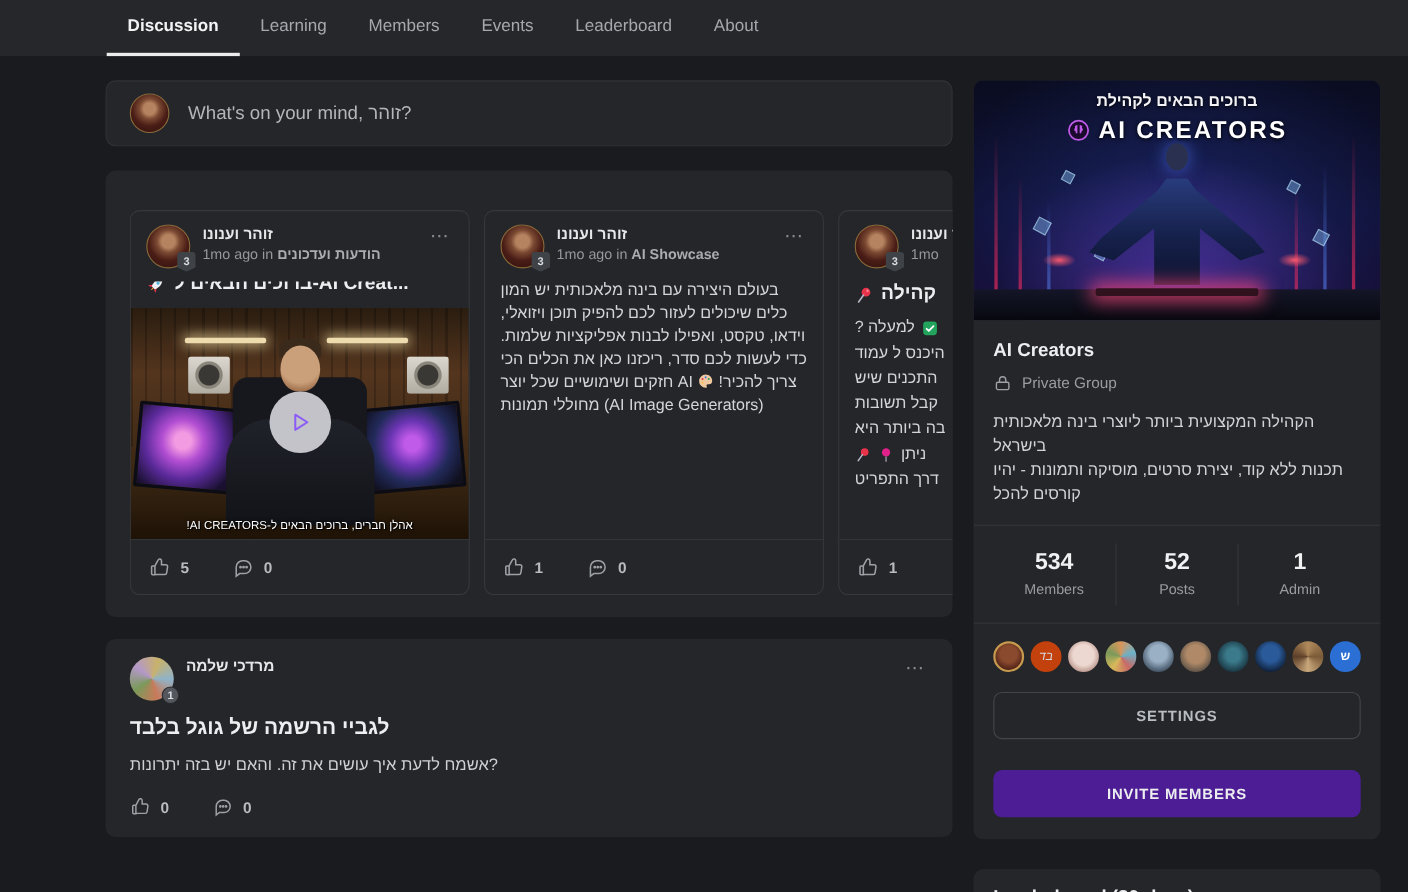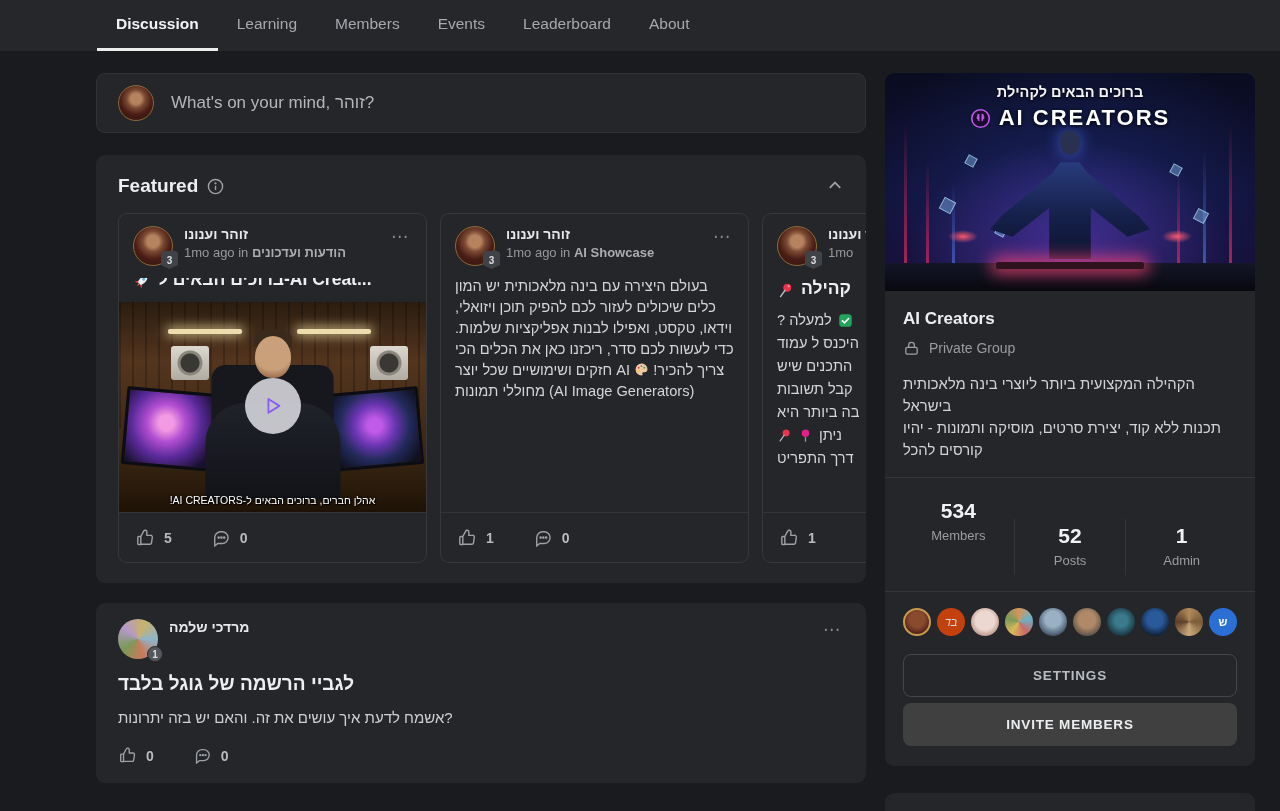--- a/index.html
+++ b/index.html
@@ -116,39 +116,39 @@
   .banner-welcome { position:absolute; top:11px; left:0; right:0; text-align:center; font-size:14.5px; font-weight:bold; color:#f4f4f8; text-shadow:0 1px 3px #000; }
   .banner-brand { position:absolute; top:32px; left:0; right:0; display:flex; align-items:center; justify-content:center; gap:8px; }
   .banner-brand .bb-text { font-size:22px; font-weight:bold; letter-spacing:2px; color:#fff; text-shadow:0 1px 4px #000; }
   .group-info { padding:18px 18px 20px; }
   .g-name { font-size:17px; font-weight:bold; color:#eceef0; }
   .privacy { margin-top:11px; display:flex; align-items:flex-start; gap:9px; color:#9a9ca0; font-size:14px; }
   .g-desc { margin-top:16px; font-size:14.8px; line-height:22px; color:#d2d3d5; }
   .hr { border:none; border-top:1px solid #34363a; margin:16px -18px; }
   .stats { display:flex; align-items:stretch; }
   .stat { flex:1; text-align:center; padding:5px 0 7px; }
-  .stat + .stat { border-left:1px solid #34363a;margin-top:25px; }
+  .stat + .stat { border-left:1px solid #34363a; }
   .stat .v { font-size:21px; font-weight:bold; color:#f0f1f3; }
   .stat .l { margin-top:5px; font-size:13px; color:#9a9ca0; }
   .avatars { display:flex; gap:6px; margin-top:2px; }
   .mini { width:28px; height:28px; border-radius:50%; flex:none; display:flex; align-items:center; justify-content:center; font-size:11px; color:#d6d7da; cursor:pointer; }
   .m1 { background:radial-gradient(circle at 50% 40%,#8a4a2e 0 40%,#3a120e 90%); border:2px solid #c79a4e; }
   .m2 { background:#c2410c;font-style:italic; }
   .m3 { background:radial-gradient(circle at 50% 45%,#ecd8d0 0 45%,#9a6a60 95%); }
   .m4 { background:conic-gradient(#d9955a,#6ab2c9,#c96a66,#d9b95a,#7a9a5a,#d9955a); }
   .m5 { background:radial-gradient(circle at 50% 40%,#9ab0c4 0 35%,#3a4a5c 80%); }
   .m6 { background:radial-gradient(circle at 50% 42%,#b08a68 0 38%,#4a443e 85%); }
   .m7 { background:radial-gradient(circle at 50% 45%,#3a7a8a 0 30%,#122430 85%); }
   .m8 { background:radial-gradient(circle at 50% 40%,#2a5a9a 0 35%,#0a1424 85%); }
   .m9 { background:conic-gradient(#b08a5c,#7a5a38,#caa87c,#5c3f28,#b08a5c); }
   .m10 { background:#2b6fd4; color:#fff; font-weight:bold; }
   .btn { margin-top:18px; height:43px; border-radius:8px; display:flex; align-items:center; justify-content:center;
     font-size:13.5px; font-weight:bold; letter-spacing:.8px; cursor:pointer; }
   .btn-settings { border:1px solid #44464b; color:#b9bcc0; }
-  .btn-invite { margin-top:6px; background:#404040; color:#ecedef; }
+  .btn-invite { margin-top:28px; background:#4c1d95; color:#ecedef; }
   .leaderboard { margin-top:27px; padding:16px 18px; }
   .lb-title { font-size:17px; font-weight:bold; color:#eceef0; }
   .rtl { direction:rtl; }
 </style>
 </head>
 <body>
 
 <div class="topnav">
   <div class="tab active">Discussion</div>
   <div class="tab">Learning</div>
@@ -161,36 +161,20 @@
 <div class="main">
 
   <div class="leftcol">
 
     <div class="card composer">
       <div class="avatar av-zohar" style="width:36px;height:36px;"></div>
       <div class="ph">What's on your mind, זוהר?</div>
     </div>
 
     <div class="card featured">
-      <div class="feat-head">
-        <div class="feat-title">Featured</div>
-        <span class="icon">
-          <svg width="17" height="17" viewBox="0 0 24 24" fill="none" stroke="currentColor" stroke-width="2">
-              <circle cx="12" cy="12" r="10"></circle>
-              <line x1="12" y1="11" x2="12" y2="17"></line>
-              <circle cx="12" cy="7.5" r="0.6" fill="currentColor"></circle>
-            </svg>
-        </span>
-        <div class="spacer"></div>
-        <span class="icon">
-          <svg width="18" height="18" viewBox="0 0 24 24" fill="none" stroke="currentColor" stroke-width="2.4">
-              <path d="M5 14.5l7-7 7 7"></path>
-            </svg>
-        </span>
-      </div>
 
       <div class="cards-row">
 
         <div class="fcard">
           <div class="fc-head">
             <div class="avatar-wrap">
               <div class="avatar av-zohar" style="width:40px;height:40px;"></div>
               <div class="lvl-badge">3</div>
             </div>
             <div class="who">

